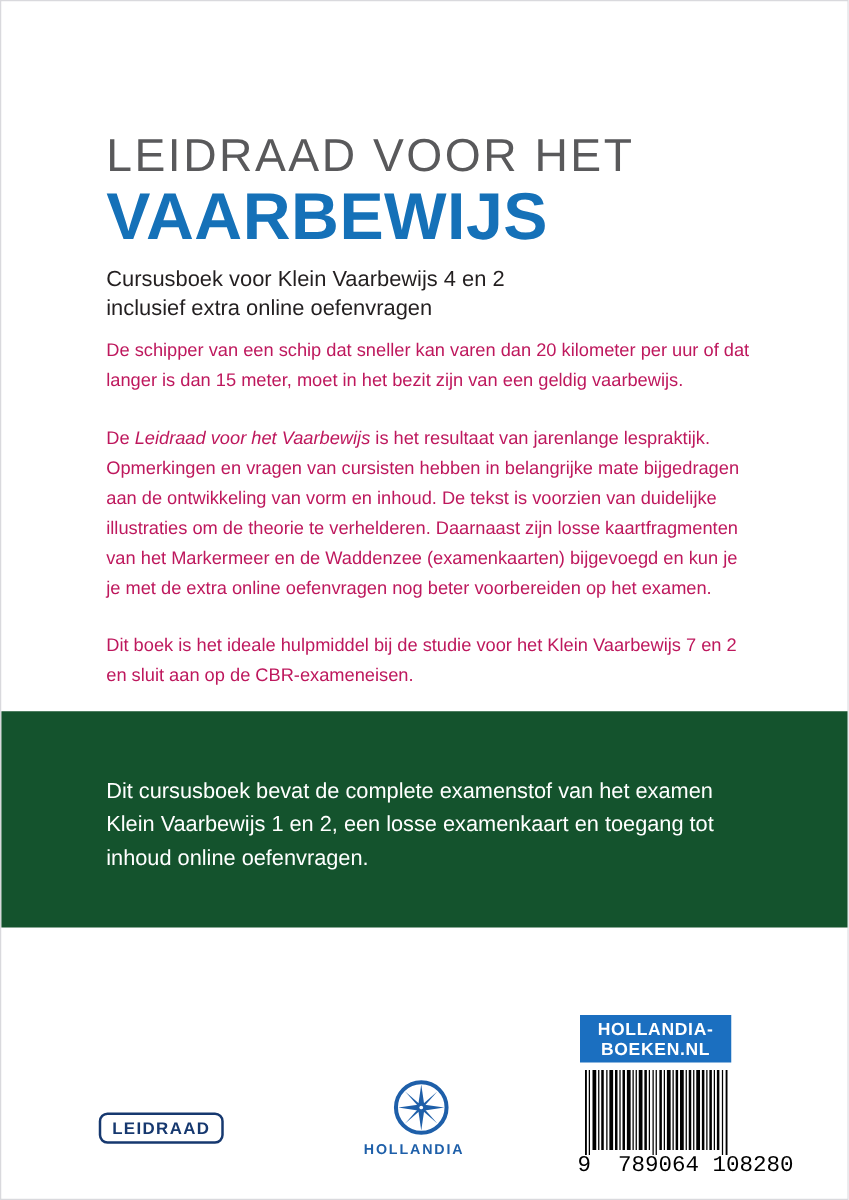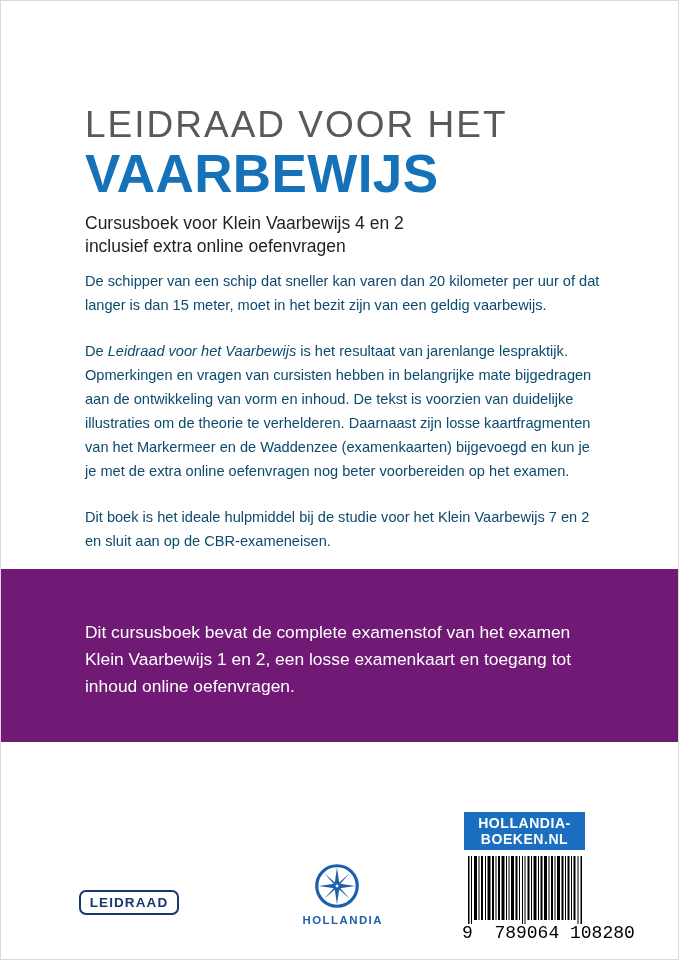--- a/index.html
+++ b/index.html
@@ -58,36 +58,36 @@
 
   
   .body-copy {
     position: absolute;
     left: 84px;
     top: 268px;
     width: 520px;
     font-family: "Liberation Sans", sans-serif;
     font-size: 14.6px;
     line-height: 24px;
-    color: #0c4a6e;
+    color: #be185d;
   }
   .body-copy p {
     margin: 0 0 22px 0;
   }
   .body-copy p:last-child { margin-bottom: 0; }
   .body-copy em { font-style: italic; }
 
   
   .blue-band {
     position: absolute;
     left: 0;
     top: 568px;
     width: 679px;
     height: 173px;
-    background: #701a75;
+    background: #14532d;
   }
   .blue-band-text {
     position: absolute;
     left: 84px;
     top: 50px;
     width: 530px;
     font-family: "Liberation Sans", sans-serif;
     font-size: 17.4px;
     line-height: 27px;
     color: #ffffff;
@@ -116,21 +116,21 @@
     color: #16386f;
     line-height: 1;
   }
 
   
   .hollandia-logo {
     position: absolute;
     left: 290px;
     top: 862px;
     width: 92px;
-    text-align: right;
+    text-align: left;
   }
   .hollandia-mark {
     width: 46px;
     height: 46px;
     margin: 0 auto;
     display: block;
   }
   .hollandia-name {
     font-family: "Liberation Sans", sans-serif;
     font-size: 11.4px;

